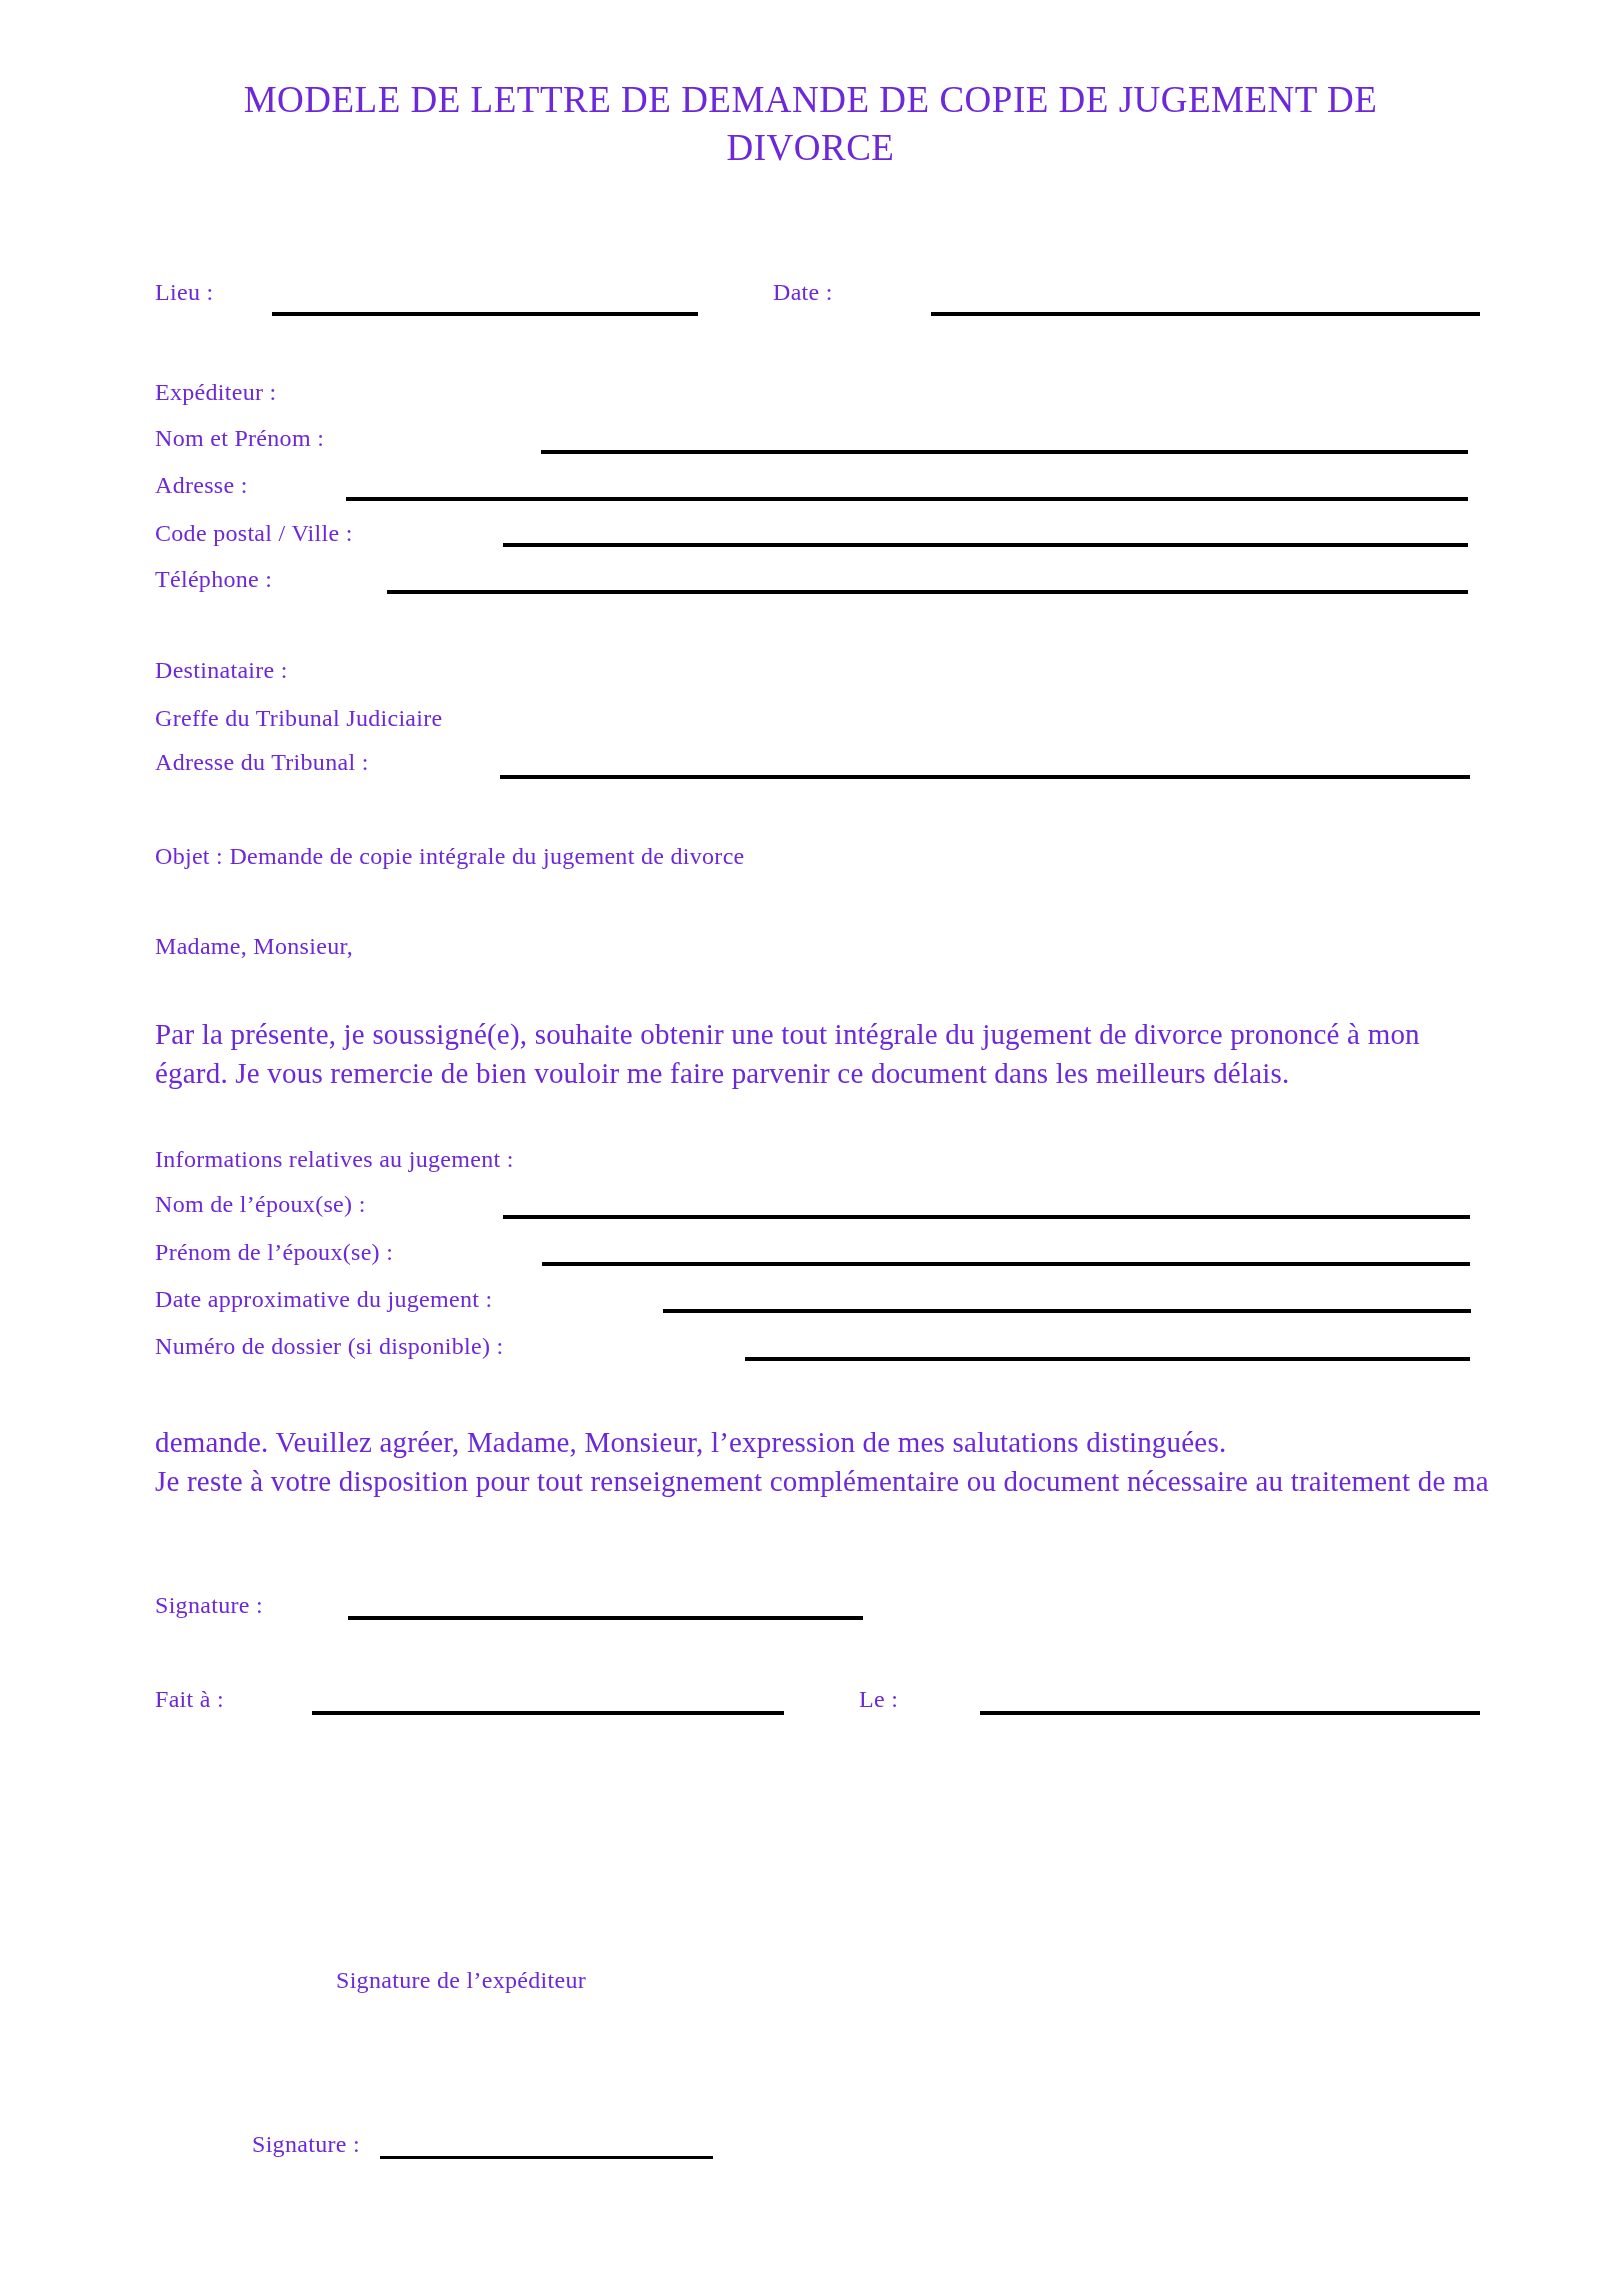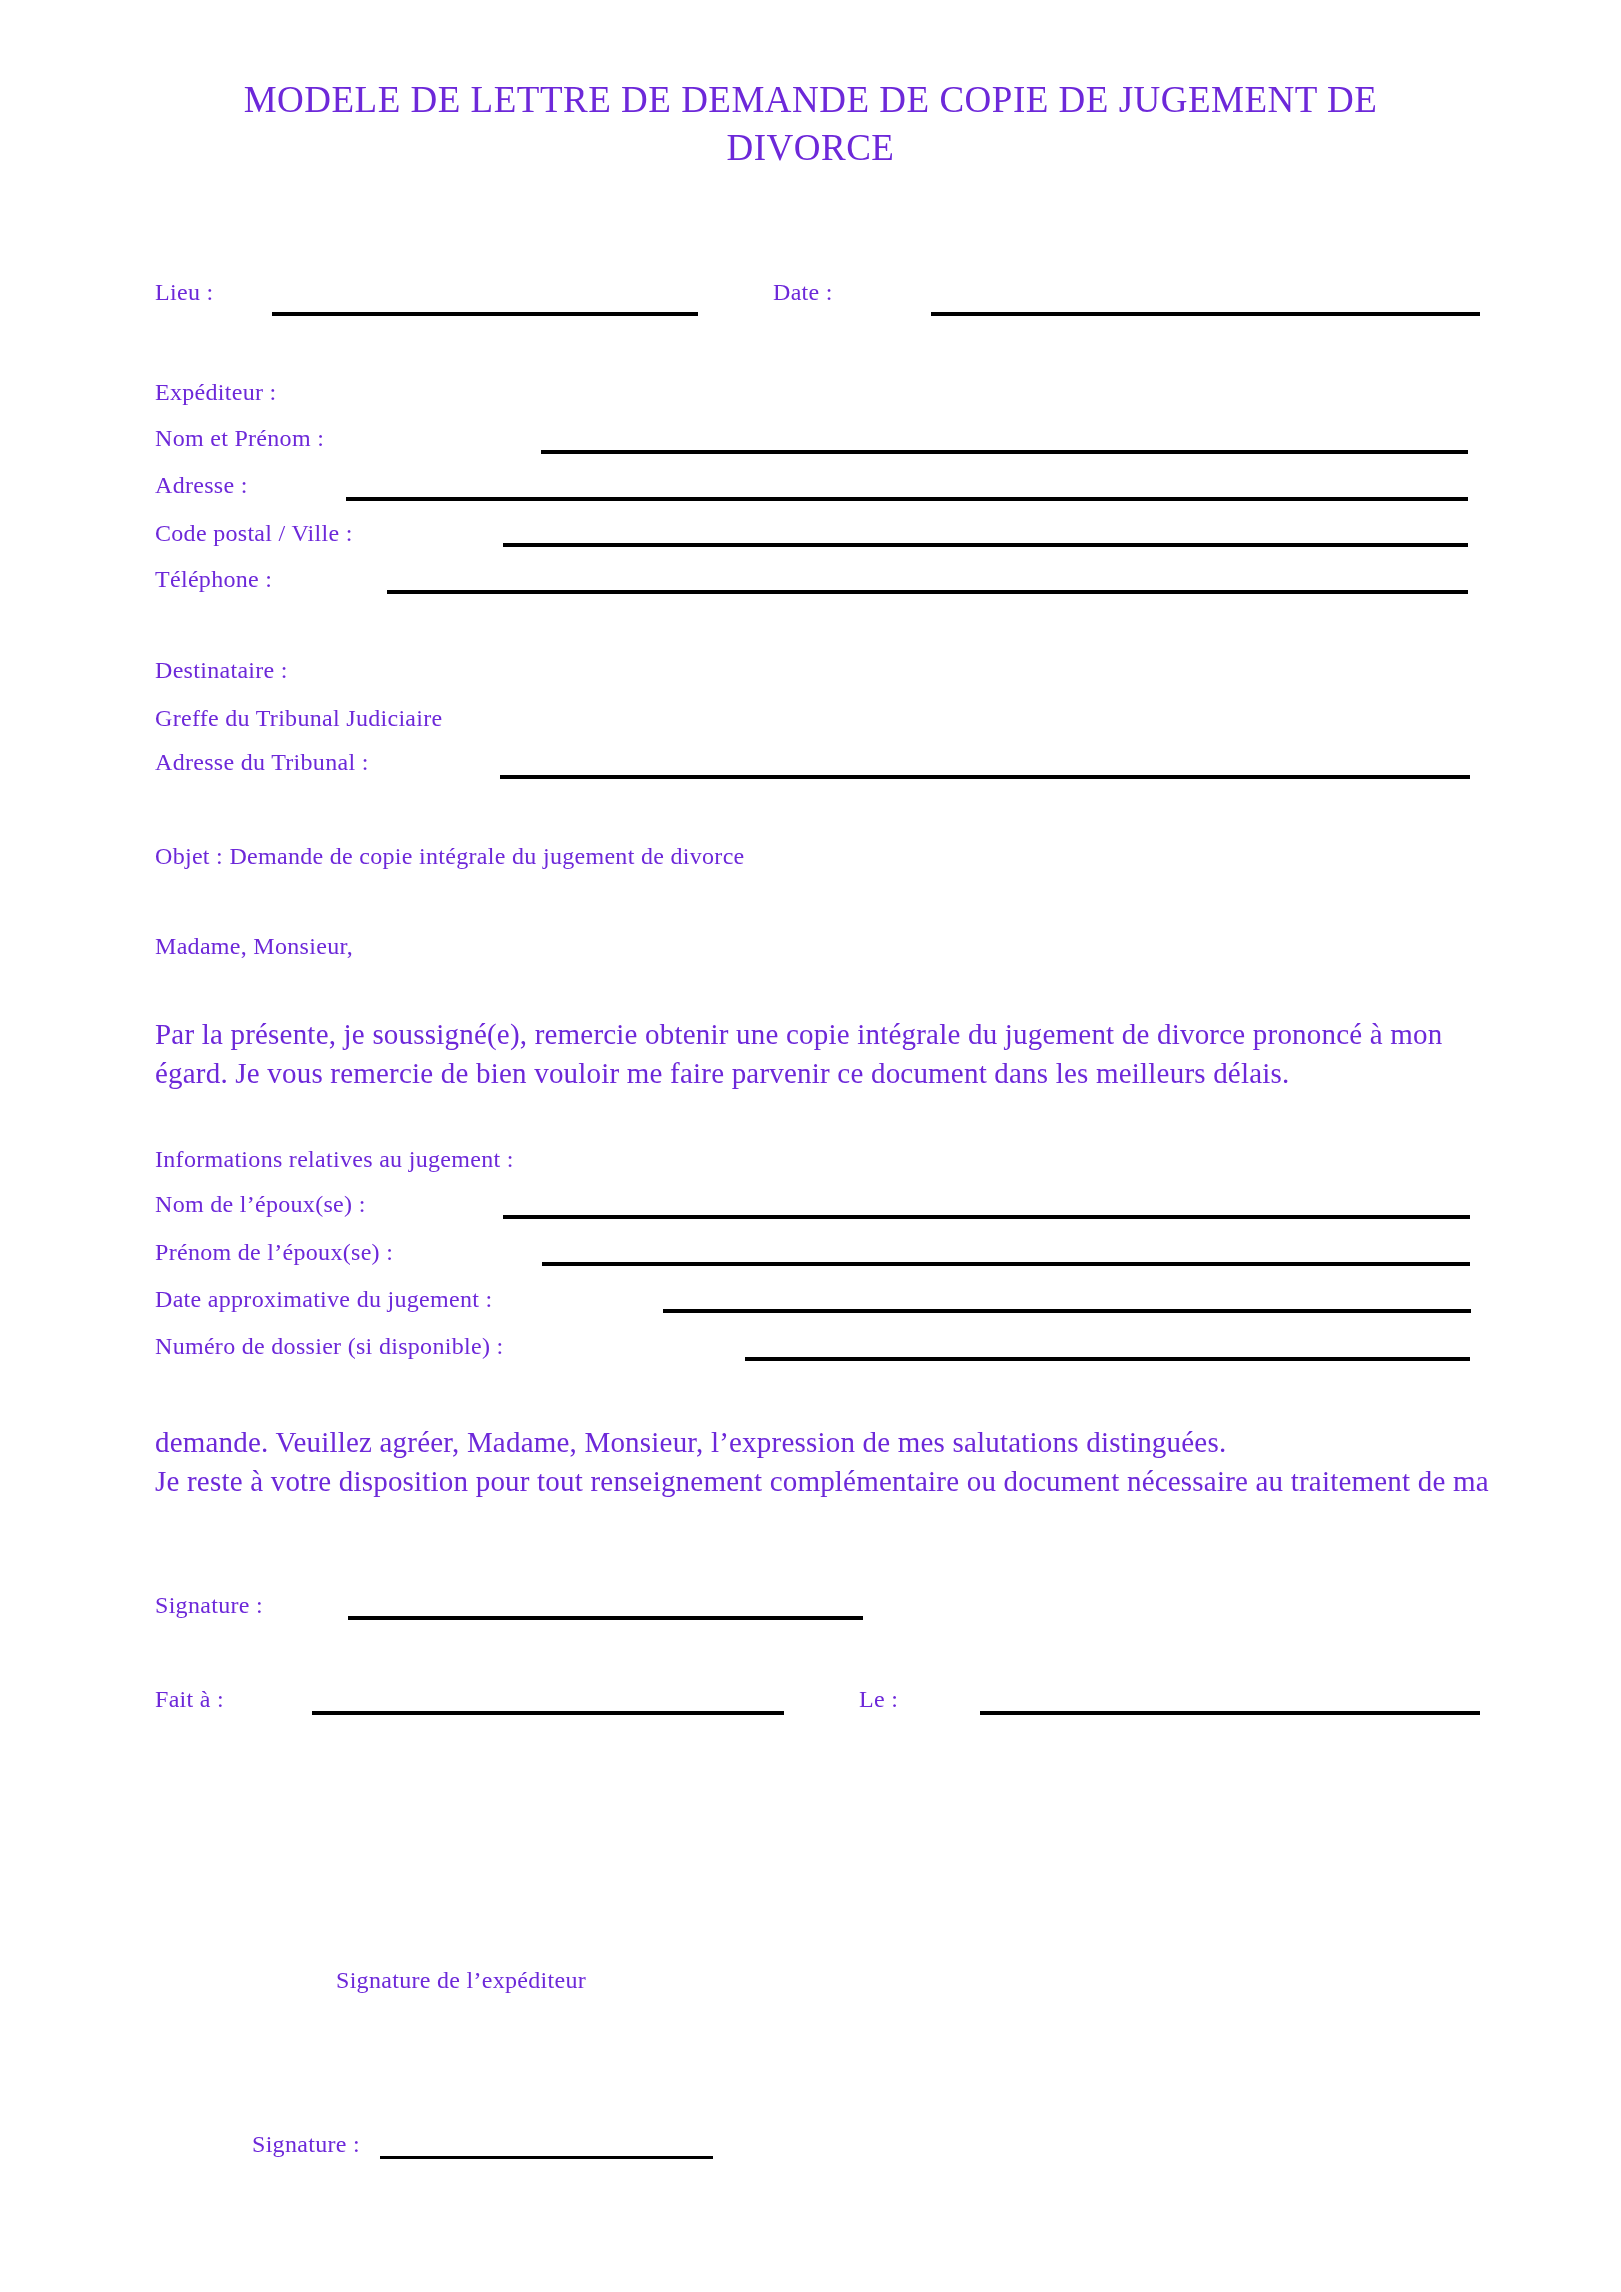--- a/index.html
+++ b/index.html
@@ -80,21 +80,21 @@
   <div class="lbl" style="left:155px; top:654px;">Destinataire :</div>
   <div class="lbl" style="left:155px; top:702px;">Greffe du Tribunal Judiciaire</div>
   <div class="lbl" style="left:155px; top:746px;">Adresse du Tribunal :</div>
   <div class="rule" style="left:500px; top:775px; width:970px;"></div>
 
   <div class="lbl" style="left:155px; top:840px;text-align:center;">Objet : Demande de copie intégrale du jugement de divorce</div>
 
   <div class="lbl" style="left:155px; top:930px;">Madame, Monsieur,</div>
 
   <div class="para" style="left:155px; top:1015px;">
-    <span>Par la présente, je soussigné(e), remercie obtenir une copie intégrale du jugement de divorce prononcé à mon</span>
+    <span>Par la présente, je soussigné(e), souhaite obtenir une tout intégrale du jugement de divorce prononcé à mon</span>
     <span>égard. Je vous remercie de bien vouloir me faire parvenir ce document dans les meilleurs délais.</span>
   </div>
 
   <div class="lbl" style="left:155px; top:1143px;">Informations relatives au jugement :</div>
 
   <div class="lbl" style="left:155px; top:1188px;font-family:Liberation Serif, serif;">Nom de l’époux(se) :</div>
   <div class="rule" style="left:503px; top:1215px; width:967px;"></div>
 
   <div class="lbl" style="left:155px; top:1236px;">Prénom de l’époux(se) :</div>
   <div class="rule" style="left:542px; top:1262px; width:928px;"></div>

